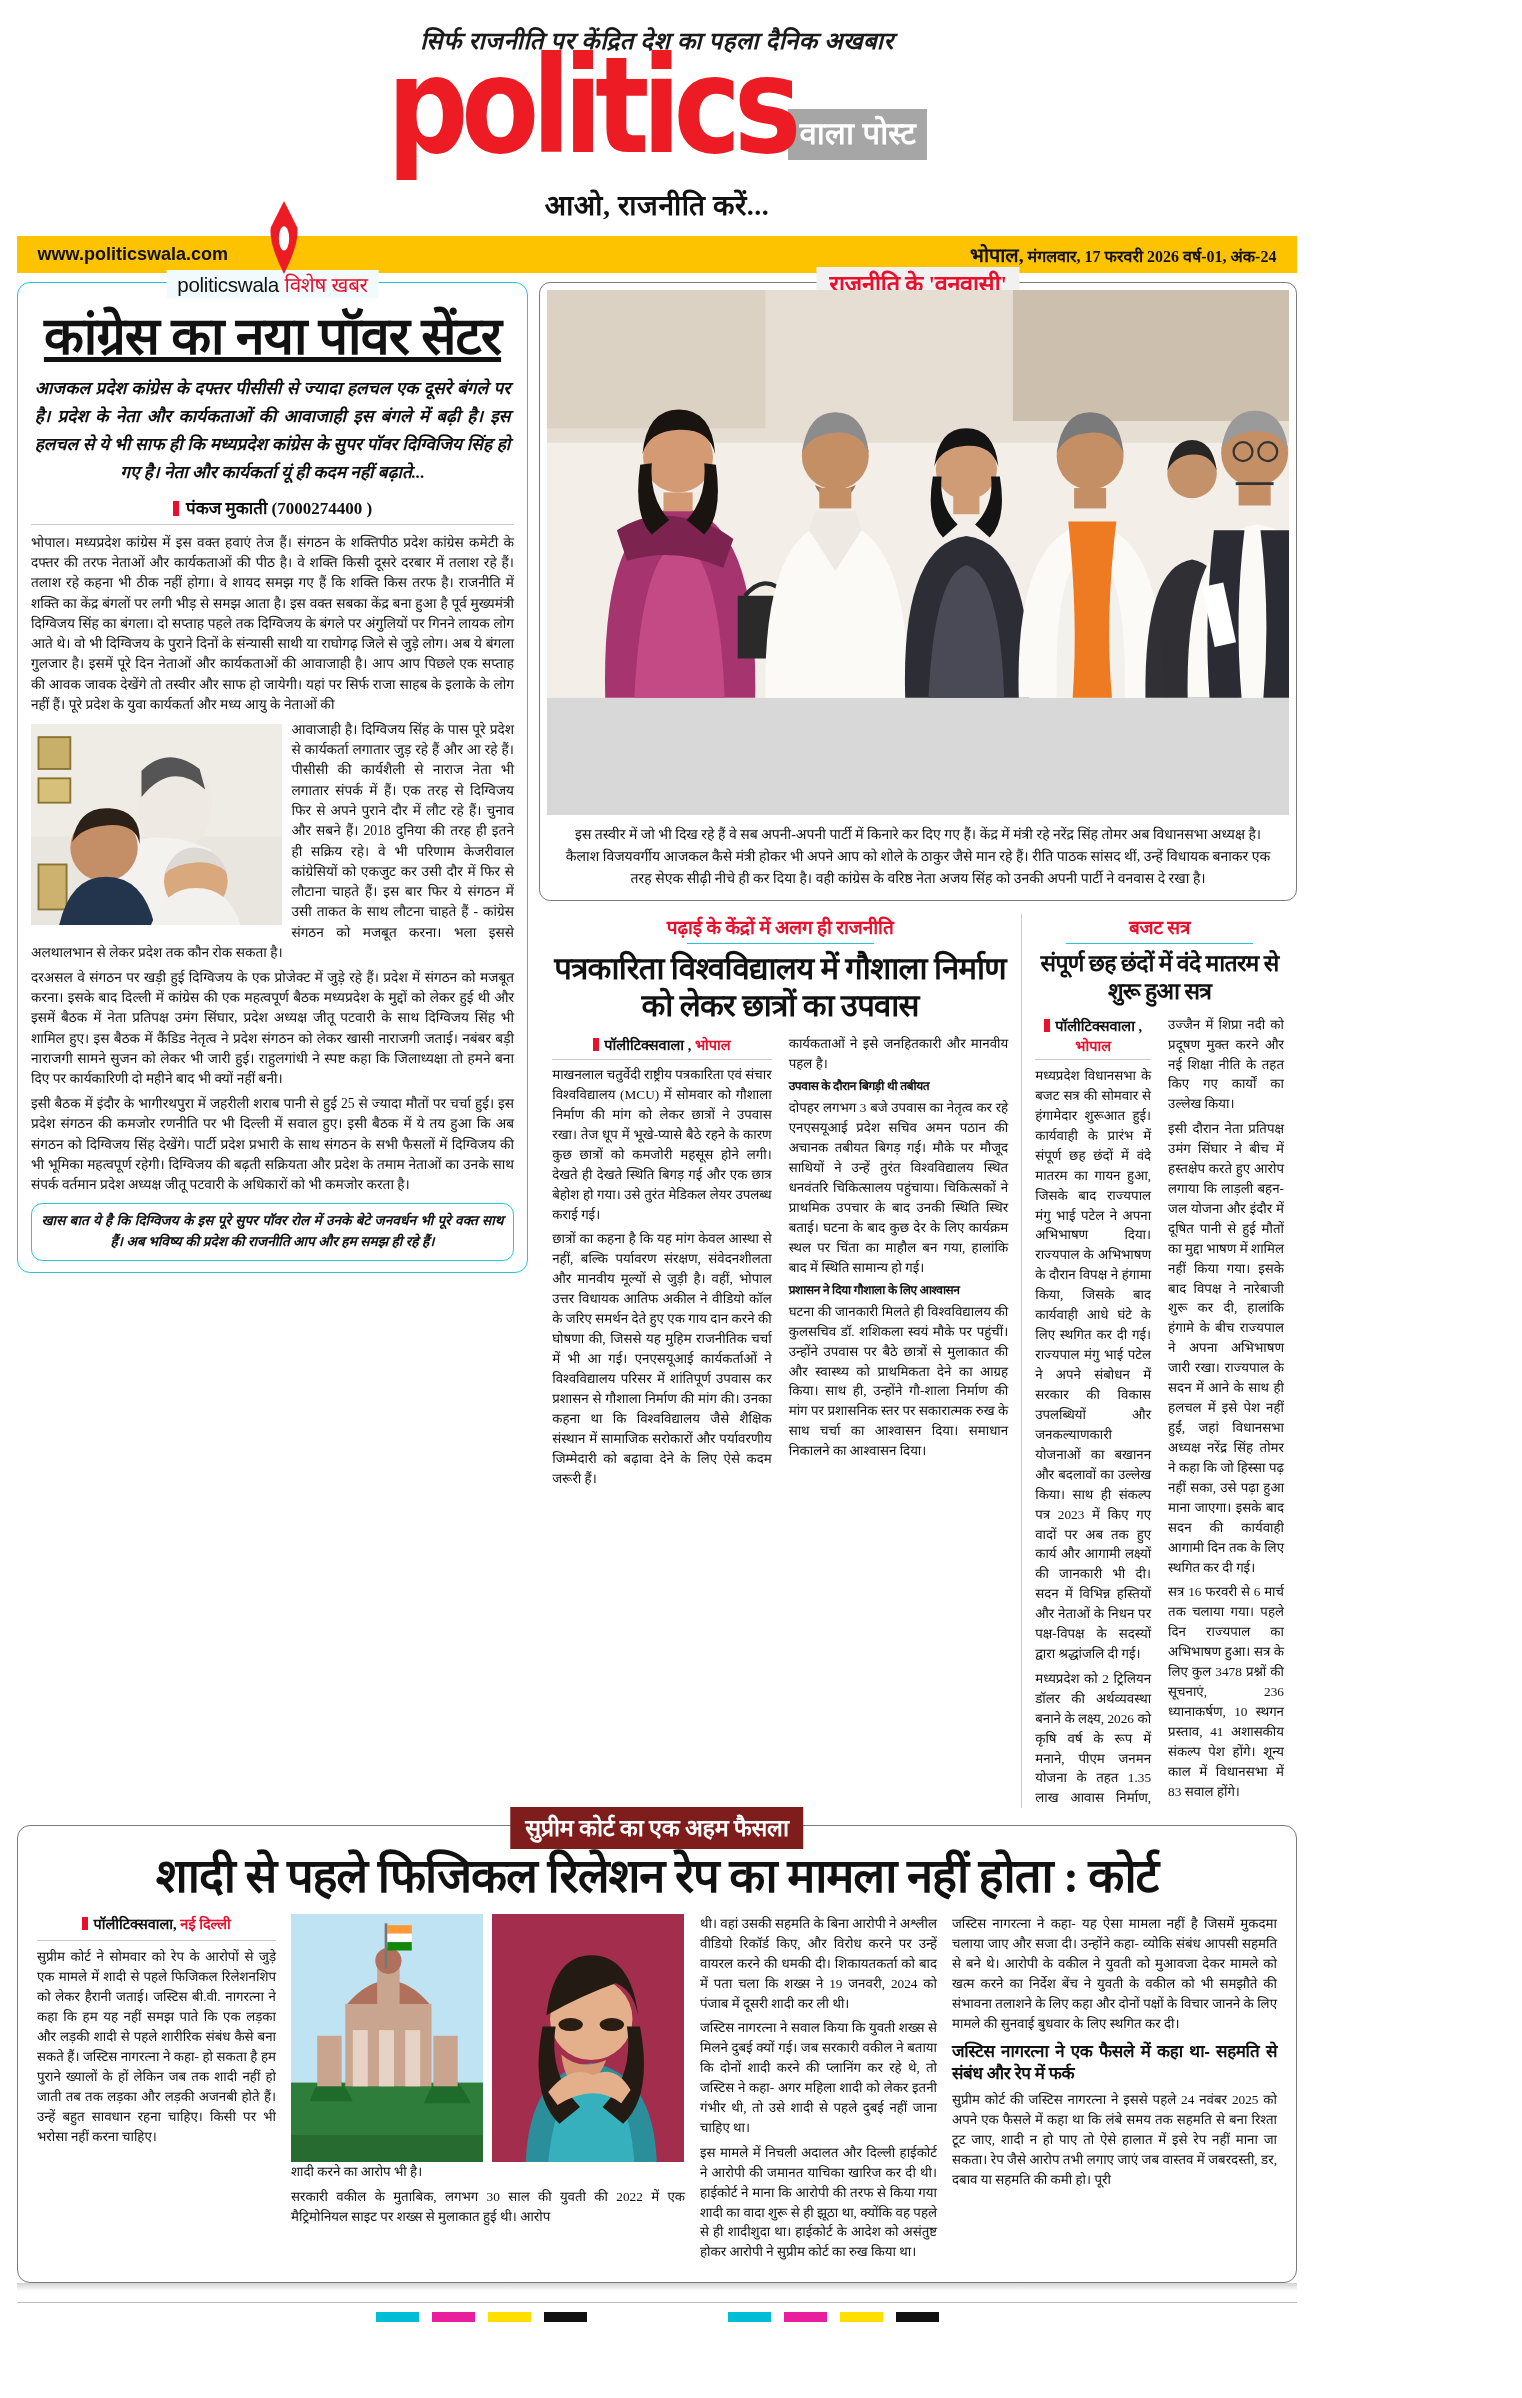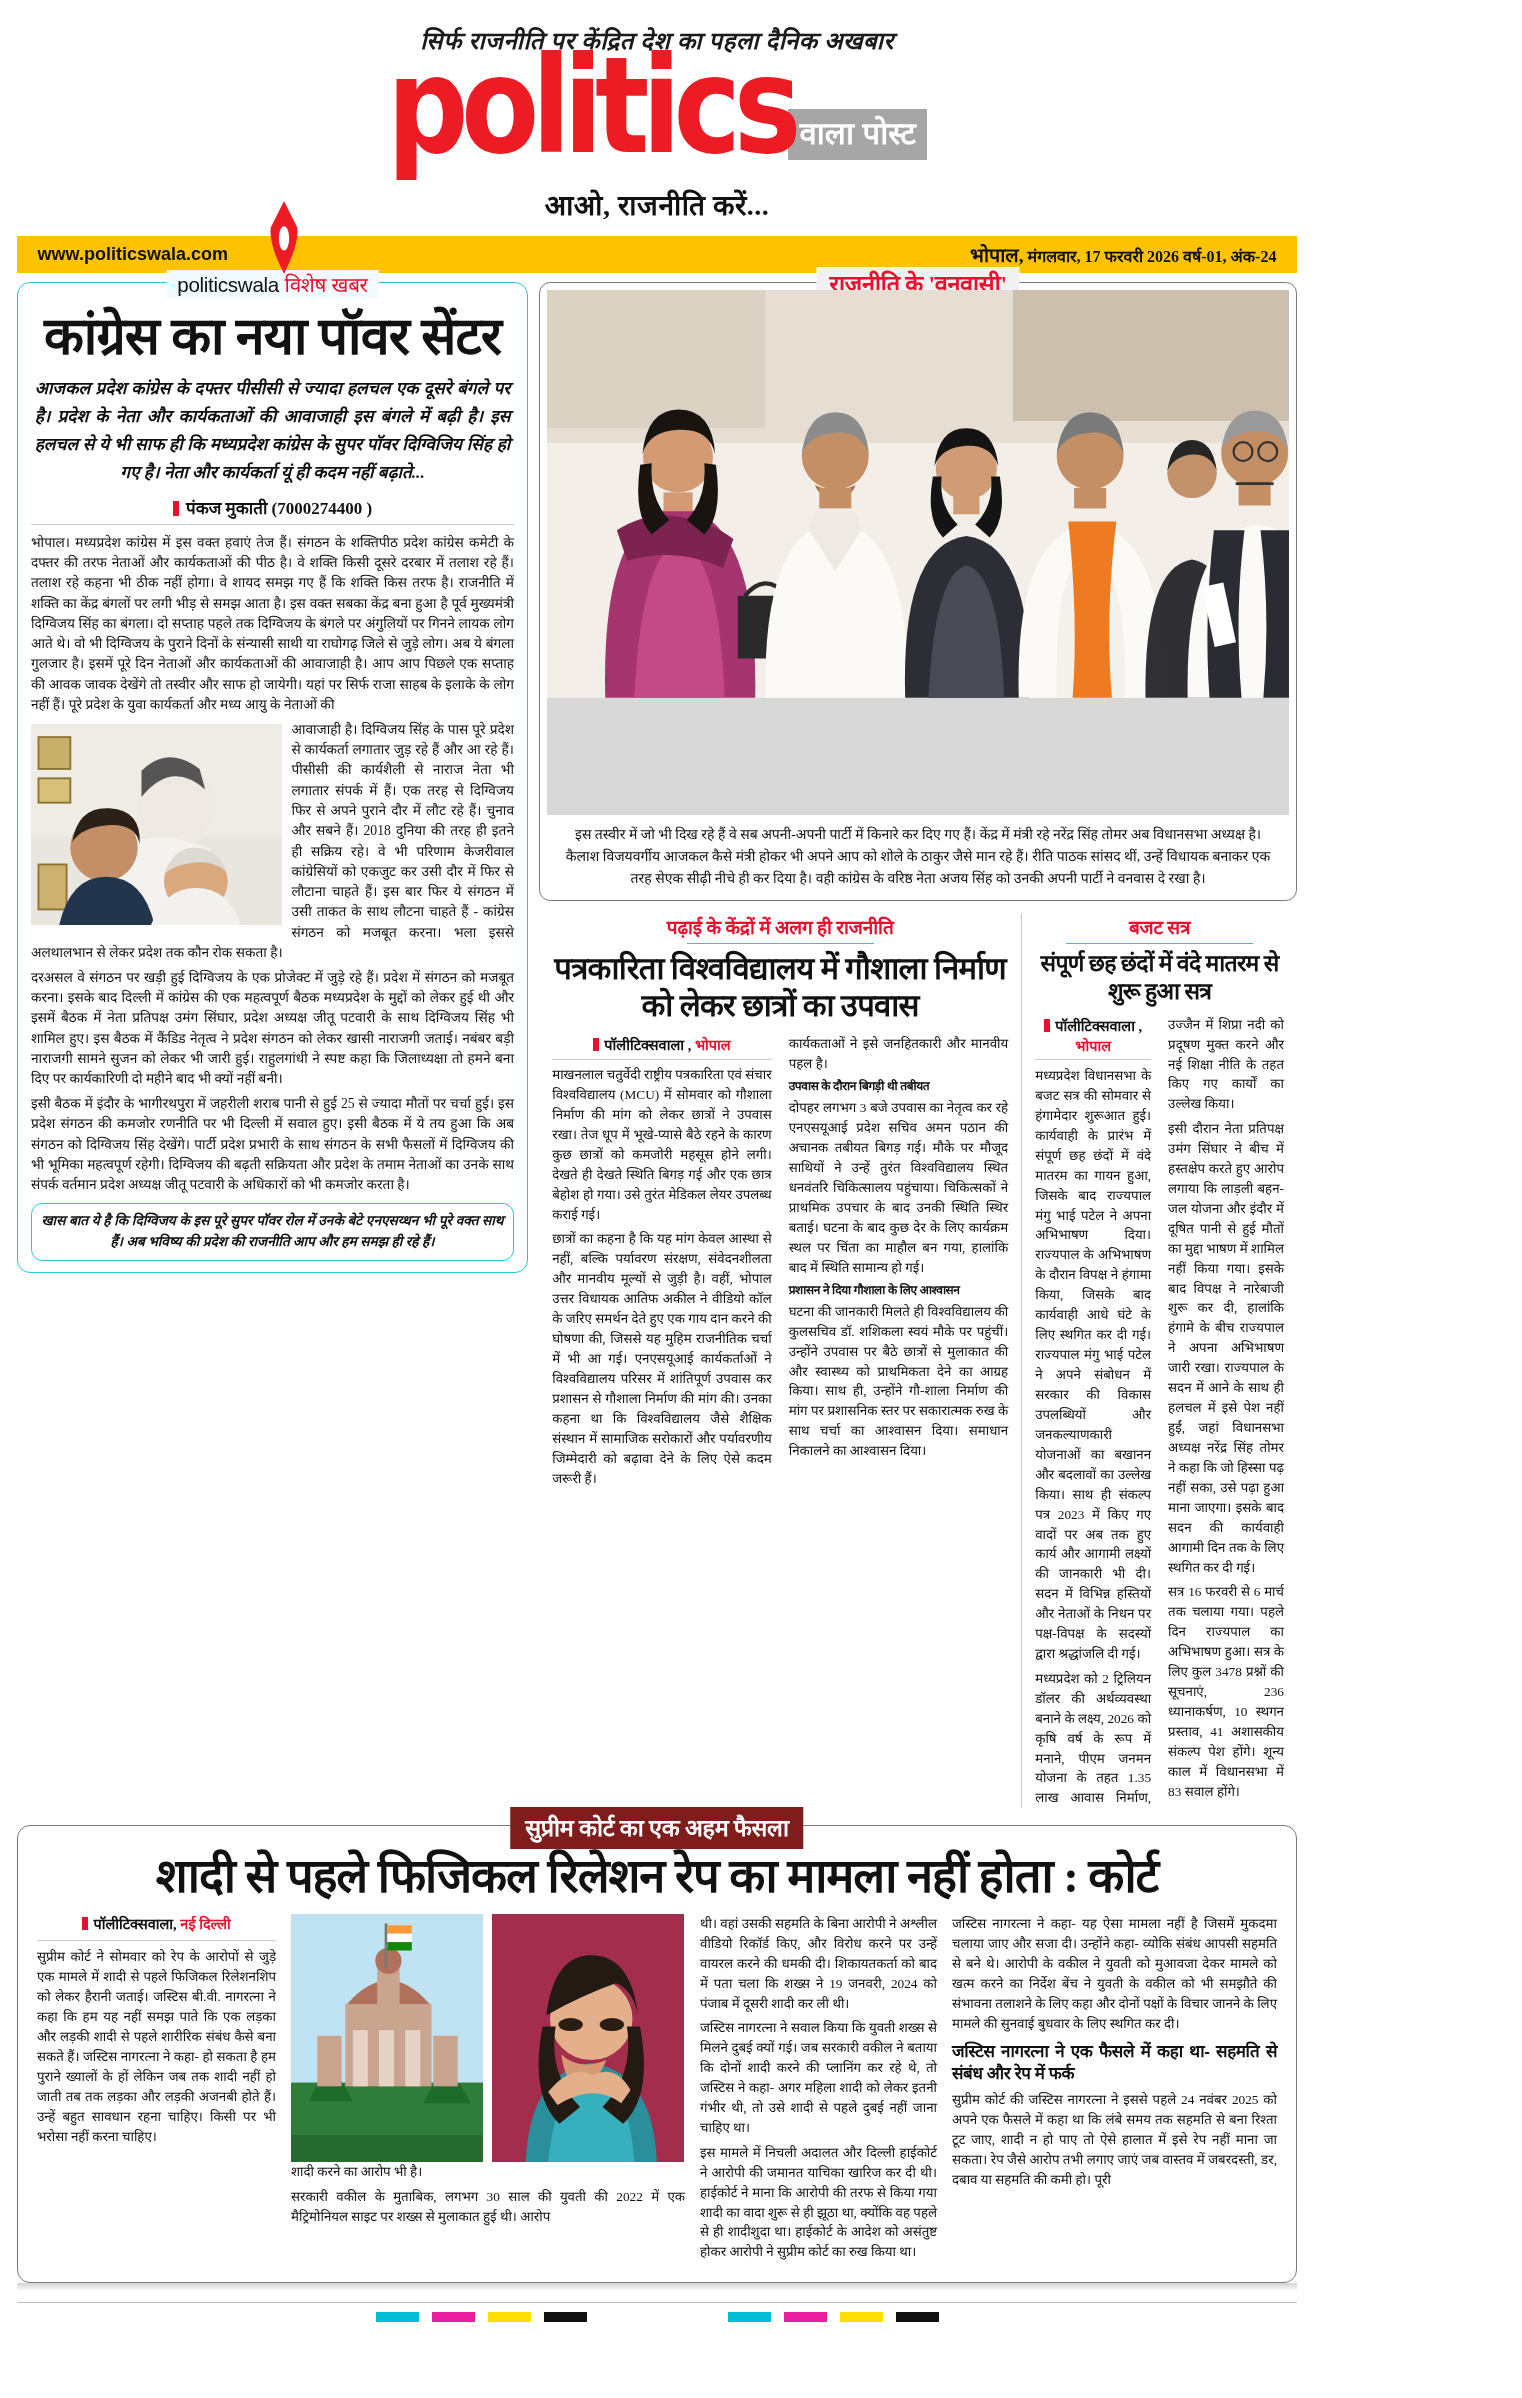--- a/index.html
+++ b/index.html
@@ -127,20 +127,21 @@
   }
   .kicker-tag .red { color: #e8112d; }
 
   .lead-head {
     text-align: center;
     font-size: 52px;
     line-height: 1.12;
     font-weight: 700;
     margin: 13px 0 9.4px;
     letter-spacing: -0.9px;
+    text-decoration: underline;
   }
   .lead-intro {
     text-align: justify;
     text-align-last: center;
     font-size: 17.3px;
     line-height: 1.62;
     font-style: italic;
     font-weight: 600;
     padding: 0 3.7px;
   }
@@ -372,21 +373,21 @@
               <path d="M143 160 q10 -30 34 -28 q24 2 32 26 q-14 -12 -34 -10 q-22 2 -32 12z" fill="#ddd9d4"></path>
               <path d="M128 215 q14 -40 48 -40 q36 0 48 40z" fill="#f3f1ee"></path>
             </svg>
           </div>
 
           <p>आवाजाही है। दिग्विजय सिंह के पास पूरे प्रदेश से कार्यकर्ता लगातार जुड़ रहे हैं और आ रहे हैं। पीसीसी की कार्यशैली से नाराज नेता भी लगातार संपर्क में हैं। एक तरह से दिग्विजय फिर से अपने पुराने दौर में लौट रहे हैं। चुनाव और सबने हैं। 2018 दुनिया की तरह ही इतने ही सक्रिय रहे। वे भी परिणाम केजरीवाल कांग्रेसियों को एकजुट कर उसी दौर में फिर से लौटाना चाहते हैं। इस बार फिर ये संगठन में उसी ताकत के साथ लौटना चाहते हैं - कांग्रेस संगठन को मजबूत करना। भला इससे अलथालभान से लेकर प्रदेश तक कौन रोक सकता है।</p>
           <p>दरअसल वे संगठन पर खड़ी हुई दिग्विजय के एक प्रोजेक्ट में जुड़े रहे हैं। प्रदेश में संगठन को मजबूत करना। इसके बाद दिल्ली में कांग्रेस की एक महत्वपूर्ण बैठक मध्यप्रदेश के मुद्दों को लेकर हुई थी और इसमें बैठक में नेता प्रतिपक्ष उमंग सिंघार, प्रदेश अध्यक्ष जीतू पटवारी के साथ दिग्विजय सिंह भी शामिल हुए। इस बैठक में कैंडिड नेतृत्व ने प्रदेश संगठन को लेकर खासी नाराजगी जताई। नबंबर बड़ी नाराजगी सामने सुजन को लेकर भी जारी हुई। राहुलगांधी ने स्पष्ट कहा कि जिलाध्यक्षा तो हमने बना दिए पर कार्यकारिणी दो महीने बाद भी क्यों नहीं बनी।</p>
           <p>इसी बैठक में इंदौर के भागीरथपुरा में जहरीली शराब पानी से हुई 25 से ज्यादा मौतों पर चर्चा हुई। इस प्रदेश संगठन की कमजोर रणनीति पर भी दिल्ली में सवाल हुए। इसी बैठक में ये तय हुआ कि अब संगठन को दिग्विजय सिंह देखेंगे। पार्टी प्रदेश प्रभारी के साथ संगठन के सभी फैसलों में दिग्विजय की भी भूमिका महत्वपूर्ण रहेगी। दिग्विजय की बढ़ती सक्रियता और प्रदेश के तमाम नेताओं का उनके साथ संपर्क वर्तमान प्रदेश अध्यक्ष जीतू पटवारी के अधिकारों को भी कमजोर करता है।</p>
         </div>
 
-        <div class="highlight-box">खास बात ये है कि दिग्विजय के इस पूरे सुपर पॉवर रोल में उनके बेटे एनएसय्धन भी पूरे वक्त साथ हैं। अब भविष्य की प्रदेश की राजनीति आप और हम समझ ही रहे हैं।</div>
+        <div class="highlight-box">खास बात ये है कि दिग्विजय के इस पूरे सुपर पॉवर रोल में उनके बेटे जनवर्धन भी पूरे वक्त साथ हैं। अब भविष्य की प्रदेश की राजनीति आप और हम समझ ही रहे हैं।</div>
       </div>
     </div>
 
     <div class="right-col">
 
       <div class="main-photo-box">
         <div class="main-kicker">राजनीति के 'वनवासी'</div>
         <div class="photo main-photo">
           <svg class="photo-inner" viewBox="0 0 1020 560" preserveAspectRatio="xMidYMid slice">
             <rect width="1020" height="560" fill="#efe9e2"></rect>

